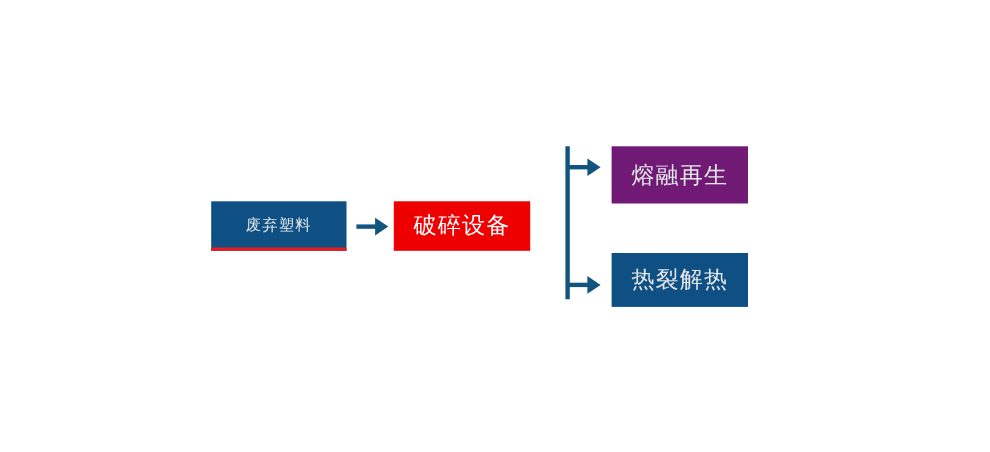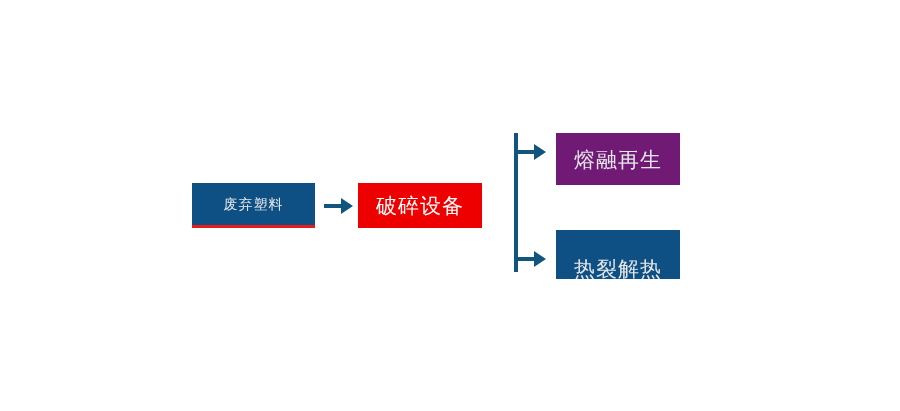--- a/index.html
+++ b/index.html
@@ -68,21 +68,20 @@
     font-size: 21px;
   }
   #node-pyrolysis-heat {
     left: 556px;
     top: 230px;
     width: 124px;
     height: 49px;
     background: #0E5084;
     color: #E4E6E8;
     font-size: 21px;
-    align-items: flex-end;
   }
 
   
   #connectors {
     position: absolute;
     left: 0;
     top: 0;
     width: 900px;
     height: 411px;
     pointer-events: none;

